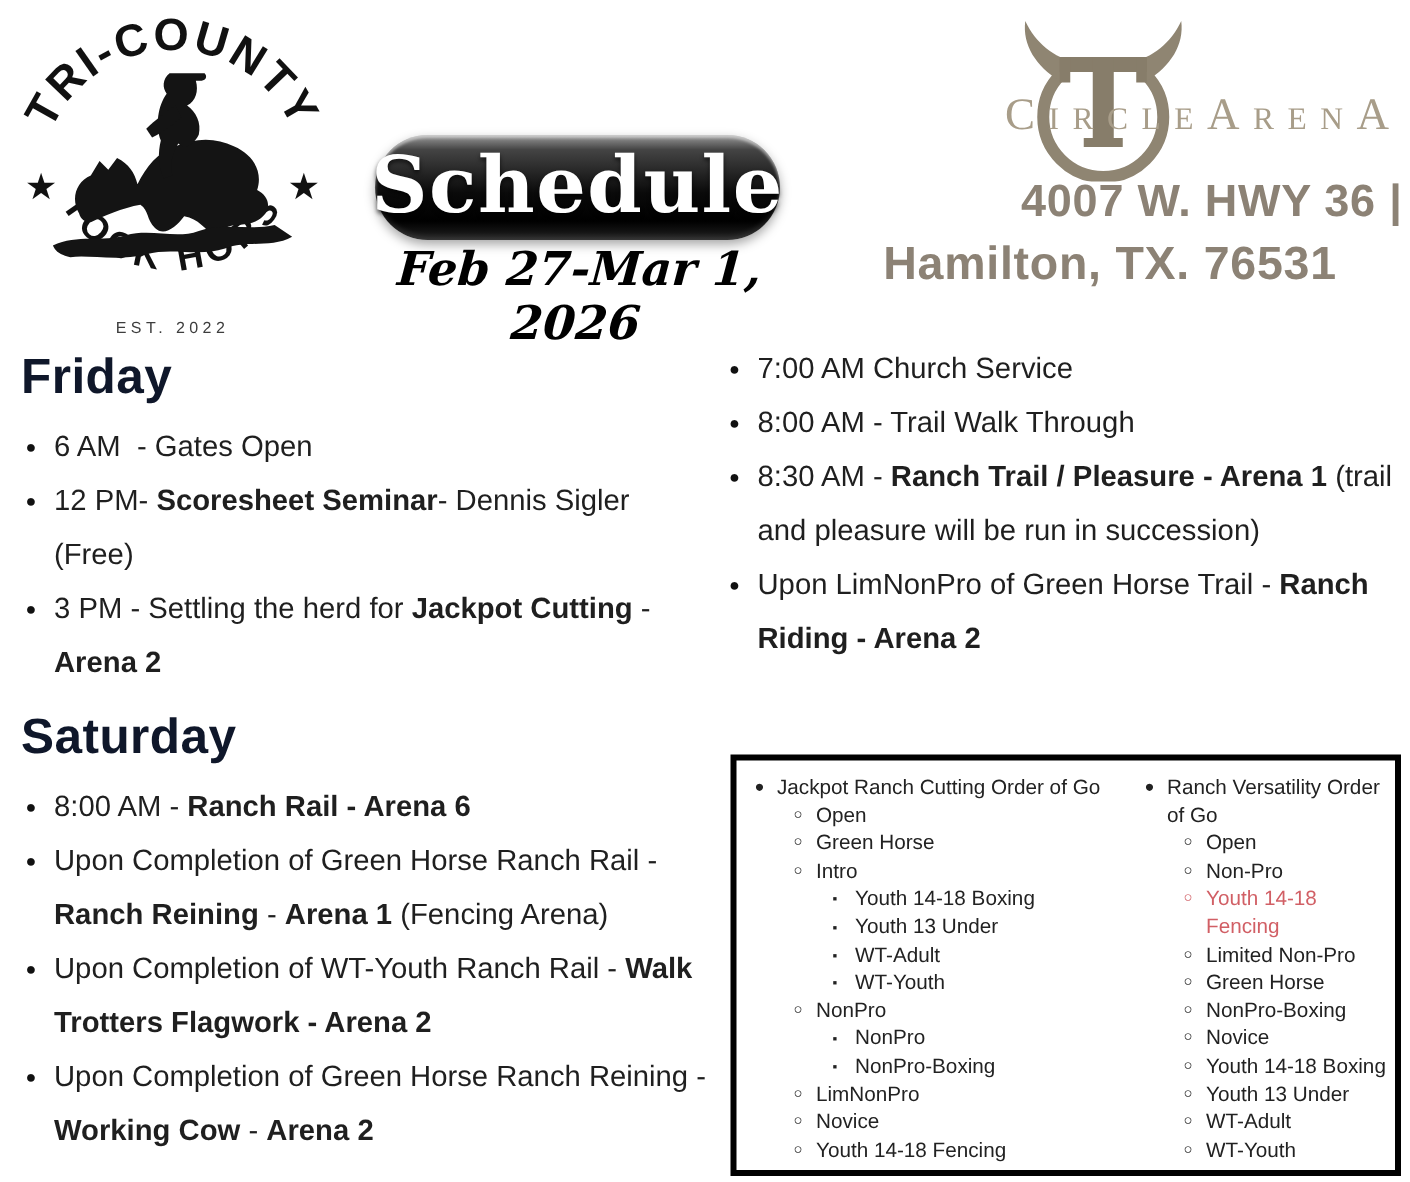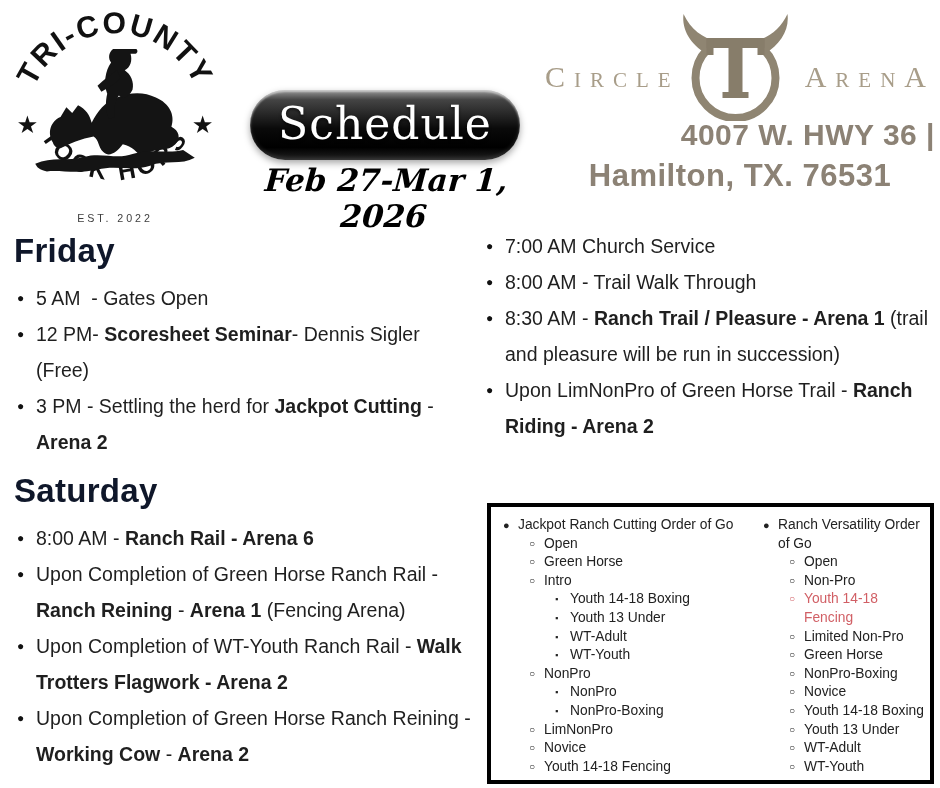--- a/index.html
+++ b/index.html
@@ -15,33 +15,33 @@
   
   .club-logo { position:absolute; left:8px; top:4px; width:214px; height:226px; }
   .badge {
     position:absolute; left:250px; top:90px; width:270px; height:70px;
     border-radius:38px;
     background: linear-gradient(180deg,#9a9a9a 0%,#444 14%,#0a0a0a 55%,#000 82%,#222 100%);
     box-shadow: inset 0 2px 2px rgba(255,255,255,.5), inset 0 -2px 4px rgba(255,255,255,.12), 0 3px 7px rgba(0,0,0,.35);
     display:flex; align-items:center; justify-content:center;
   }
   .badge-title {
-    font-family:"DejaVu Serif", serif; font-weight:400; font-size:44px; color:#fff;
+    font-family:"DejaVu Serif", serif; font-weight:700; font-size:52px; color:#fff;
     letter-spacing:1px; text-shadow:0 2px 3px rgba(0,0,0,.65); padding-bottom:4px;
   }
   .badge-dates {
     position:absolute; left:236px; top:162px; width:298px; text-align:center;
     font-family:"DejaVu Serif", serif; font-style:italic; font-weight:700;
     font-size:31px; color:#000; transform:skewX(-4deg); letter-spacing:0px;
   }
   .venue { position:absolute; left:545px; top:4px; width:390px; height:222px; }
   .venue-mark { position:absolute; left:50%; top:2px; transform:translateX(-53%); }
   .venue-name {
     position:absolute; top:56px; left:0; right:0;
-    display:flex; justify-content:space-between; align-items:baseline;
+    display:flex; justify-content:flex-end; align-items:baseline;
     font-family:"Liberation Serif", serif; color:#a89d89;
   }
   .vn-seg { letter-spacing:9px; font-size:21px; white-space:nowrap; }
   .vn-big { font-size:30px; }
   .addr { position:absolute; left:0; right:0; text-align:center; font-weight:700; color:#8c8275; letter-spacing:.5px; }
   .addr1 { top:114px; font-size:30px;text-align:right; }
   .addr2 { top:154px; font-size:31px; }
   
   .col-left  { position:absolute; left:14px;  top:228px; width:462px; }
   .col-right { position:absolute; left:483px; top:228px; width:452px; }
@@ -124,21 +124,21 @@
     <div class="addr addr1">4007 W. HWY 36 |</div>
     <div class="addr addr2">Hamilton, TX. 76531</div>
   </div>
 
   <section class="col-left">
     <div class="day">
       <h2 class="day-title">Friday</h2>
       <div class="day-list">
           <div class="item">
             <span class="marker">●</span>
-            <div class="txt"><span>5 AM  - Gates Open</span></div>
+            <div class="txt"><span>6 AM  - Gates Open</span></div>
           </div>
           <div class="item">
             <span class="marker">●</span>
             <div class="txt"><span>12 PM- </span><span class="b">Scoresheet Seminar</span><span>- Dennis Sigler (Free)</span></div>
           </div>
           <div class="item">
             <span class="marker">●</span>
             <div class="txt"><span>3 PM - Settling the herd for </span><span class="b">Jackpot Cutting</span><span> - </span><span class="b">Arena 2</span></div>
           </div>
         </div>

